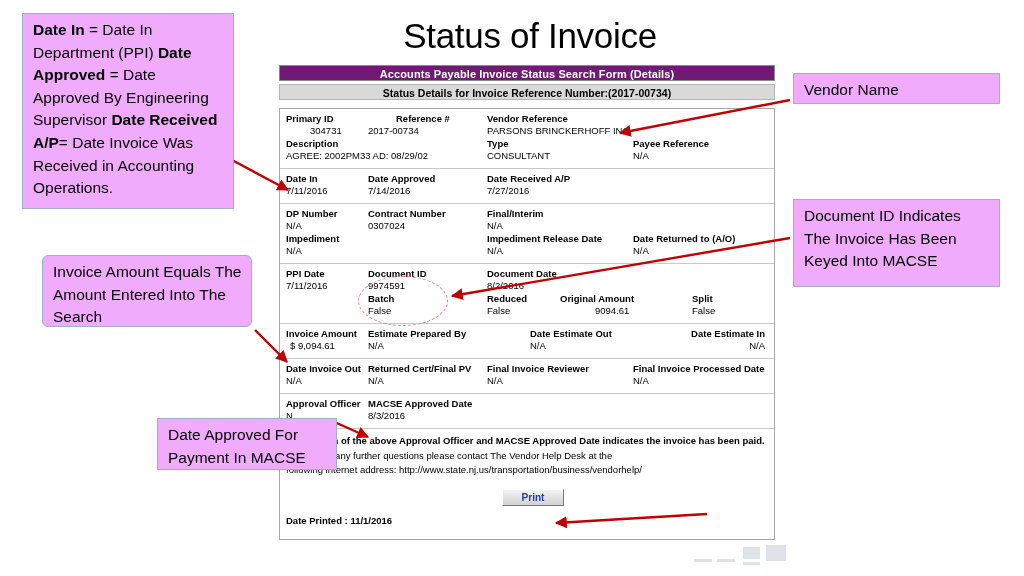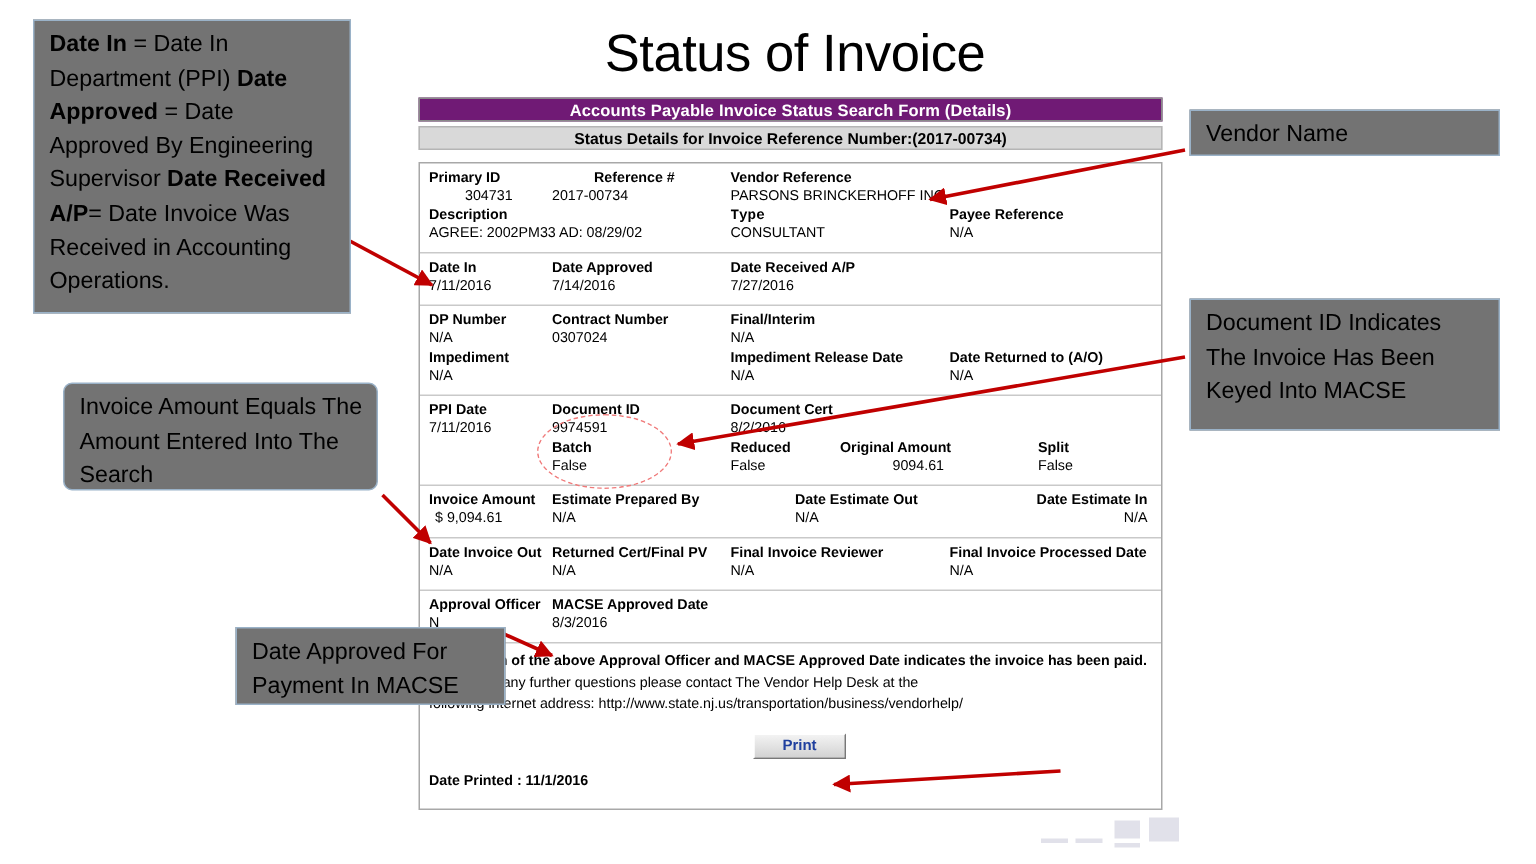--- a/index.html
+++ b/index.html
@@ -14,21 +14,21 @@
   #slide-title{
     position:absolute;left:330px;top:14px;width:400px;
     text-align:center;font-size:35px;line-height:44px;color:#000;
     font-family:"Liberation Sans", sans-serif;font-weight:400;
     letter-spacing:-0.3px;
   }
 
   
   .callout{
     position:absolute;box-sizing:border-box;
-    border:1px solid #9ab2c8;background:#737373;
+    border:1px solid #9ab2c8;background:#f0abfc;
     color:#000;font-size:15.5px;line-height:22.6px;
     padding:5px 8px 6px 10px;
     font-family:"Liberation Sans", sans-serif;
     z-index:30;
   }
   .callout b{font-weight:bold;}
 
   #callout-definitions{left:22px;top:13px;width:212px;height:196px;}
   #callout-invoice-amount{left:42px;top:255px;width:210px;height:72px;border-radius:6px;}
   #callout-date-approved{left:157px;top:418px;width:180px;height:52px;}
@@ -112,21 +112,21 @@
             <div class="cell lab" style="left: 88px; margin-left: 28px;">Reference #</div>
             <div class="cell lab" style="left: 207px;">Vendor Reference</div>
           </div>
           <div class="frow val">
             <div class="cell valtxt" style="left: 30px;">304731</div>
             <div class="cell valtxt" style="left: 88px;">2017-00734</div>
             <div class="cell valtxt" style="left: 207px;">PARSONS BRINCKERHOFF INC</div>
           </div>
           <div class="frow">
             <div class="cell lab" style="left: 6px;">Description</div>
-            <div class="cell lab" style="left: 207px; font-family: Liberation Mono, monospace;">Type</div>
+            <div class="cell lab" style="left: 207px;">Type</div>
             <div class="cell lab" style="left: 353px;">Payee Reference</div>
           </div>
           <div class="frow val">
             <div class="cell valtxt" style="left: 6px;">AGREE: 2002PM33 AD: 08/29/02</div>
             <div class="cell valtxt" style="left: 207px;">CONSULTANT</div>
             <div class="cell valtxt" style="left: 353px;">N/A</div>
           </div>
         </div>
         <div class="fsec">
           <div class="frow">
@@ -159,21 +159,21 @@
           <div class="frow val">
             <div class="cell valtxt" style="left: 6px;">N/A</div>
             <div class="cell valtxt" style="left: 207px;">N/A</div>
             <div class="cell valtxt" style="left: 353px;">N/A</div>
           </div>
         </div>
         <div class="fsec">
           <div class="frow">
             <div class="cell lab" style="left: 6px;">PPI Date</div>
             <div class="cell lab" style="left: 88px;">Document ID</div>
-            <div class="cell lab" style="left: 207px;">Document Cert</div>
+            <div class="cell lab" style="left: 207px;">Document Date</div>
           </div>
           <div class="frow val">
             <div class="cell valtxt" style="left: 6px;">7/11/2016</div>
             <div class="cell valtxt" style="left: 88px;">9974591</div>
             <div class="cell valtxt" style="left: 207px;">8/2/2016</div>
           </div>
           <div class="frow">
             <div class="cell lab" style="left: 88px;">Batch</div>
             <div class="cell lab" style="left: 207px;">Reduced</div>
             <div class="cell lab" style="left: 280px;">Original Amount</div>

